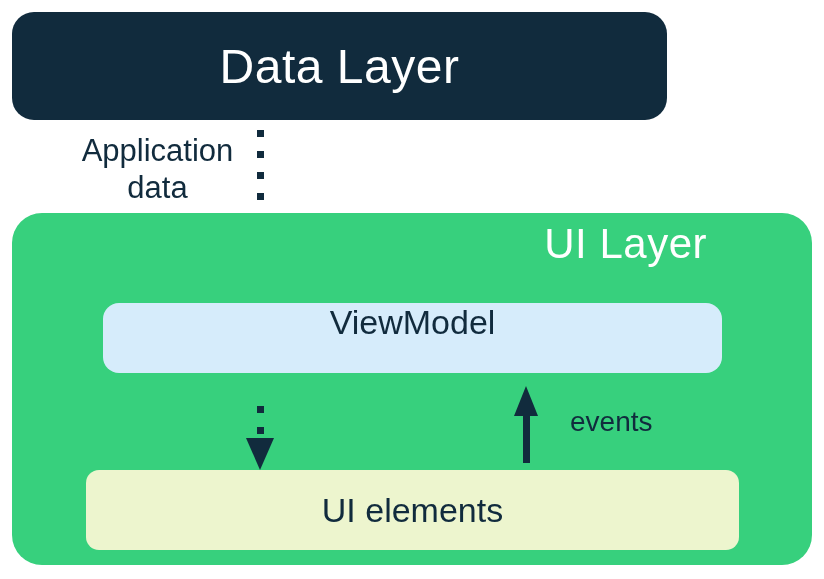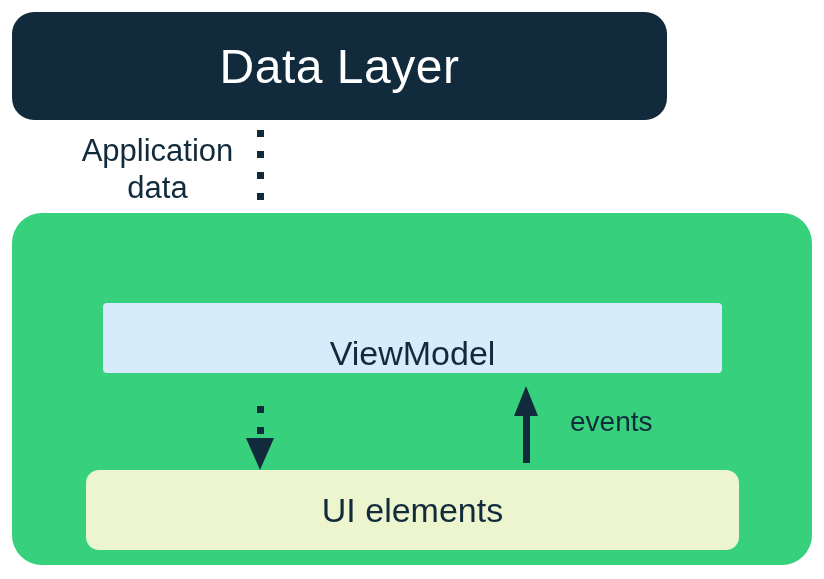--- a/index.html
+++ b/index.html
@@ -56,22 +56,22 @@
     position:absolute;left:12px;top:213px;width:800px;height:352px;
     background:var(--green);border-radius:30px;
   }
   .ui-layer-title{
     position:absolute;right:117px;top:220px;
     color:var(--white);font-size:42px;font-weight:400;letter-spacing:.5px;
   }
   
   .viewmodel-box{
     position:absolute;left:103px;top:303px;width:619px;height:70px;
-    background:var(--light-blue);border-radius:4px;
-    display:flex;align-items:flex-end;justify-content:center;
+    background:var(--light-blue);border-radius:16px;
+    display:flex;align-items:flex-start;justify-content:center;
   }
   .viewmodel-box .title{color:var(--navy);font-size:34px;}
   
   .ui-state-badge{
     position:absolute;left:139px;top:322px;width:133px;height:79px;
     background:var(--badge-bg);border-radius:16px;
     box-shadow:0 1px 5px rgba(0,0,0,.25);
     display:flex;align-items:center;justify-content:center;
     z-index:3;
   }
@@ -112,20 +112,21 @@
     <span class="title">Data Layer</span>
   </div>
 
   <div class="app-data-label">Application
 data</div>
 
   <div class="dotted dotted-1"></div>
   <div class="arrowhead-down arrowhead-1"></div>
 
   <div class="ui-layer-box"></div>
+  <div class="ui-layer-title">UI Layer</div>
 
   <div class="viewmodel-box">
     <span class="title">ViewModel</span>
   </div>
 
 
   <div class="dotted dotted-2"></div>
   <div class="arrowhead-down arrowhead-2"></div>
 
   <div class="arrowhead-up"></div>

